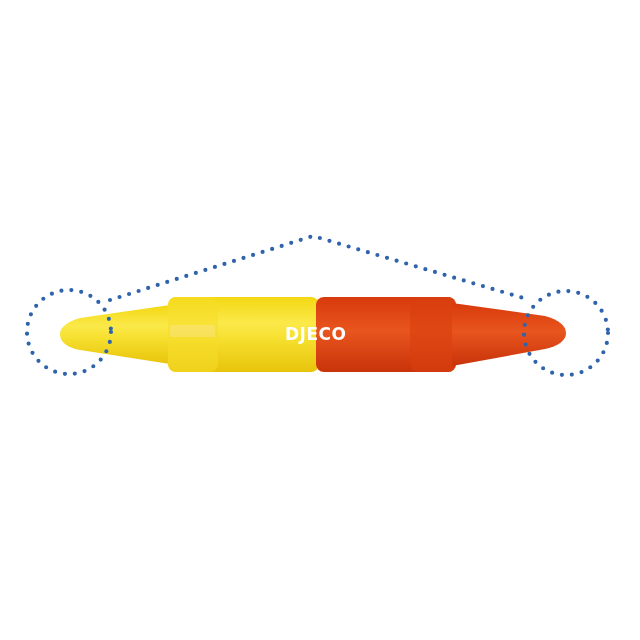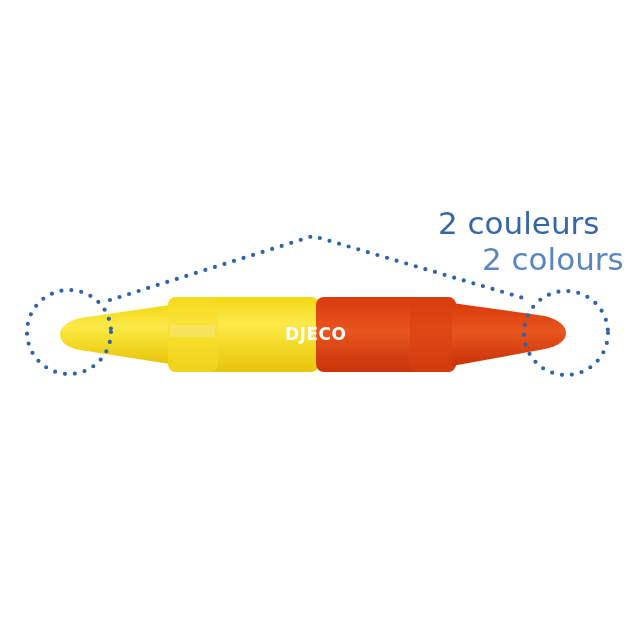--- a/index.html
+++ b/index.html
@@ -49,15 +49,13 @@
     </g>
 
     <g fill="none" stroke="#2f64ad" stroke-width="4.2" stroke-linecap="round" stroke-dasharray="0 10">
       <circle cx="69" cy="332" r="42"></circle>
       <circle cx="566" cy="333" r="42"></circle>
       <polyline points="110,300 313,236 530,300"></polyline>
     </g>
   </svg>
 
   <div class="brand">DJECO</div>
-  <div class="label label-fr">2 couleurs</div>
-  <div class="label label-en">2 colours</div>
 </div>
 
 </body></html>

